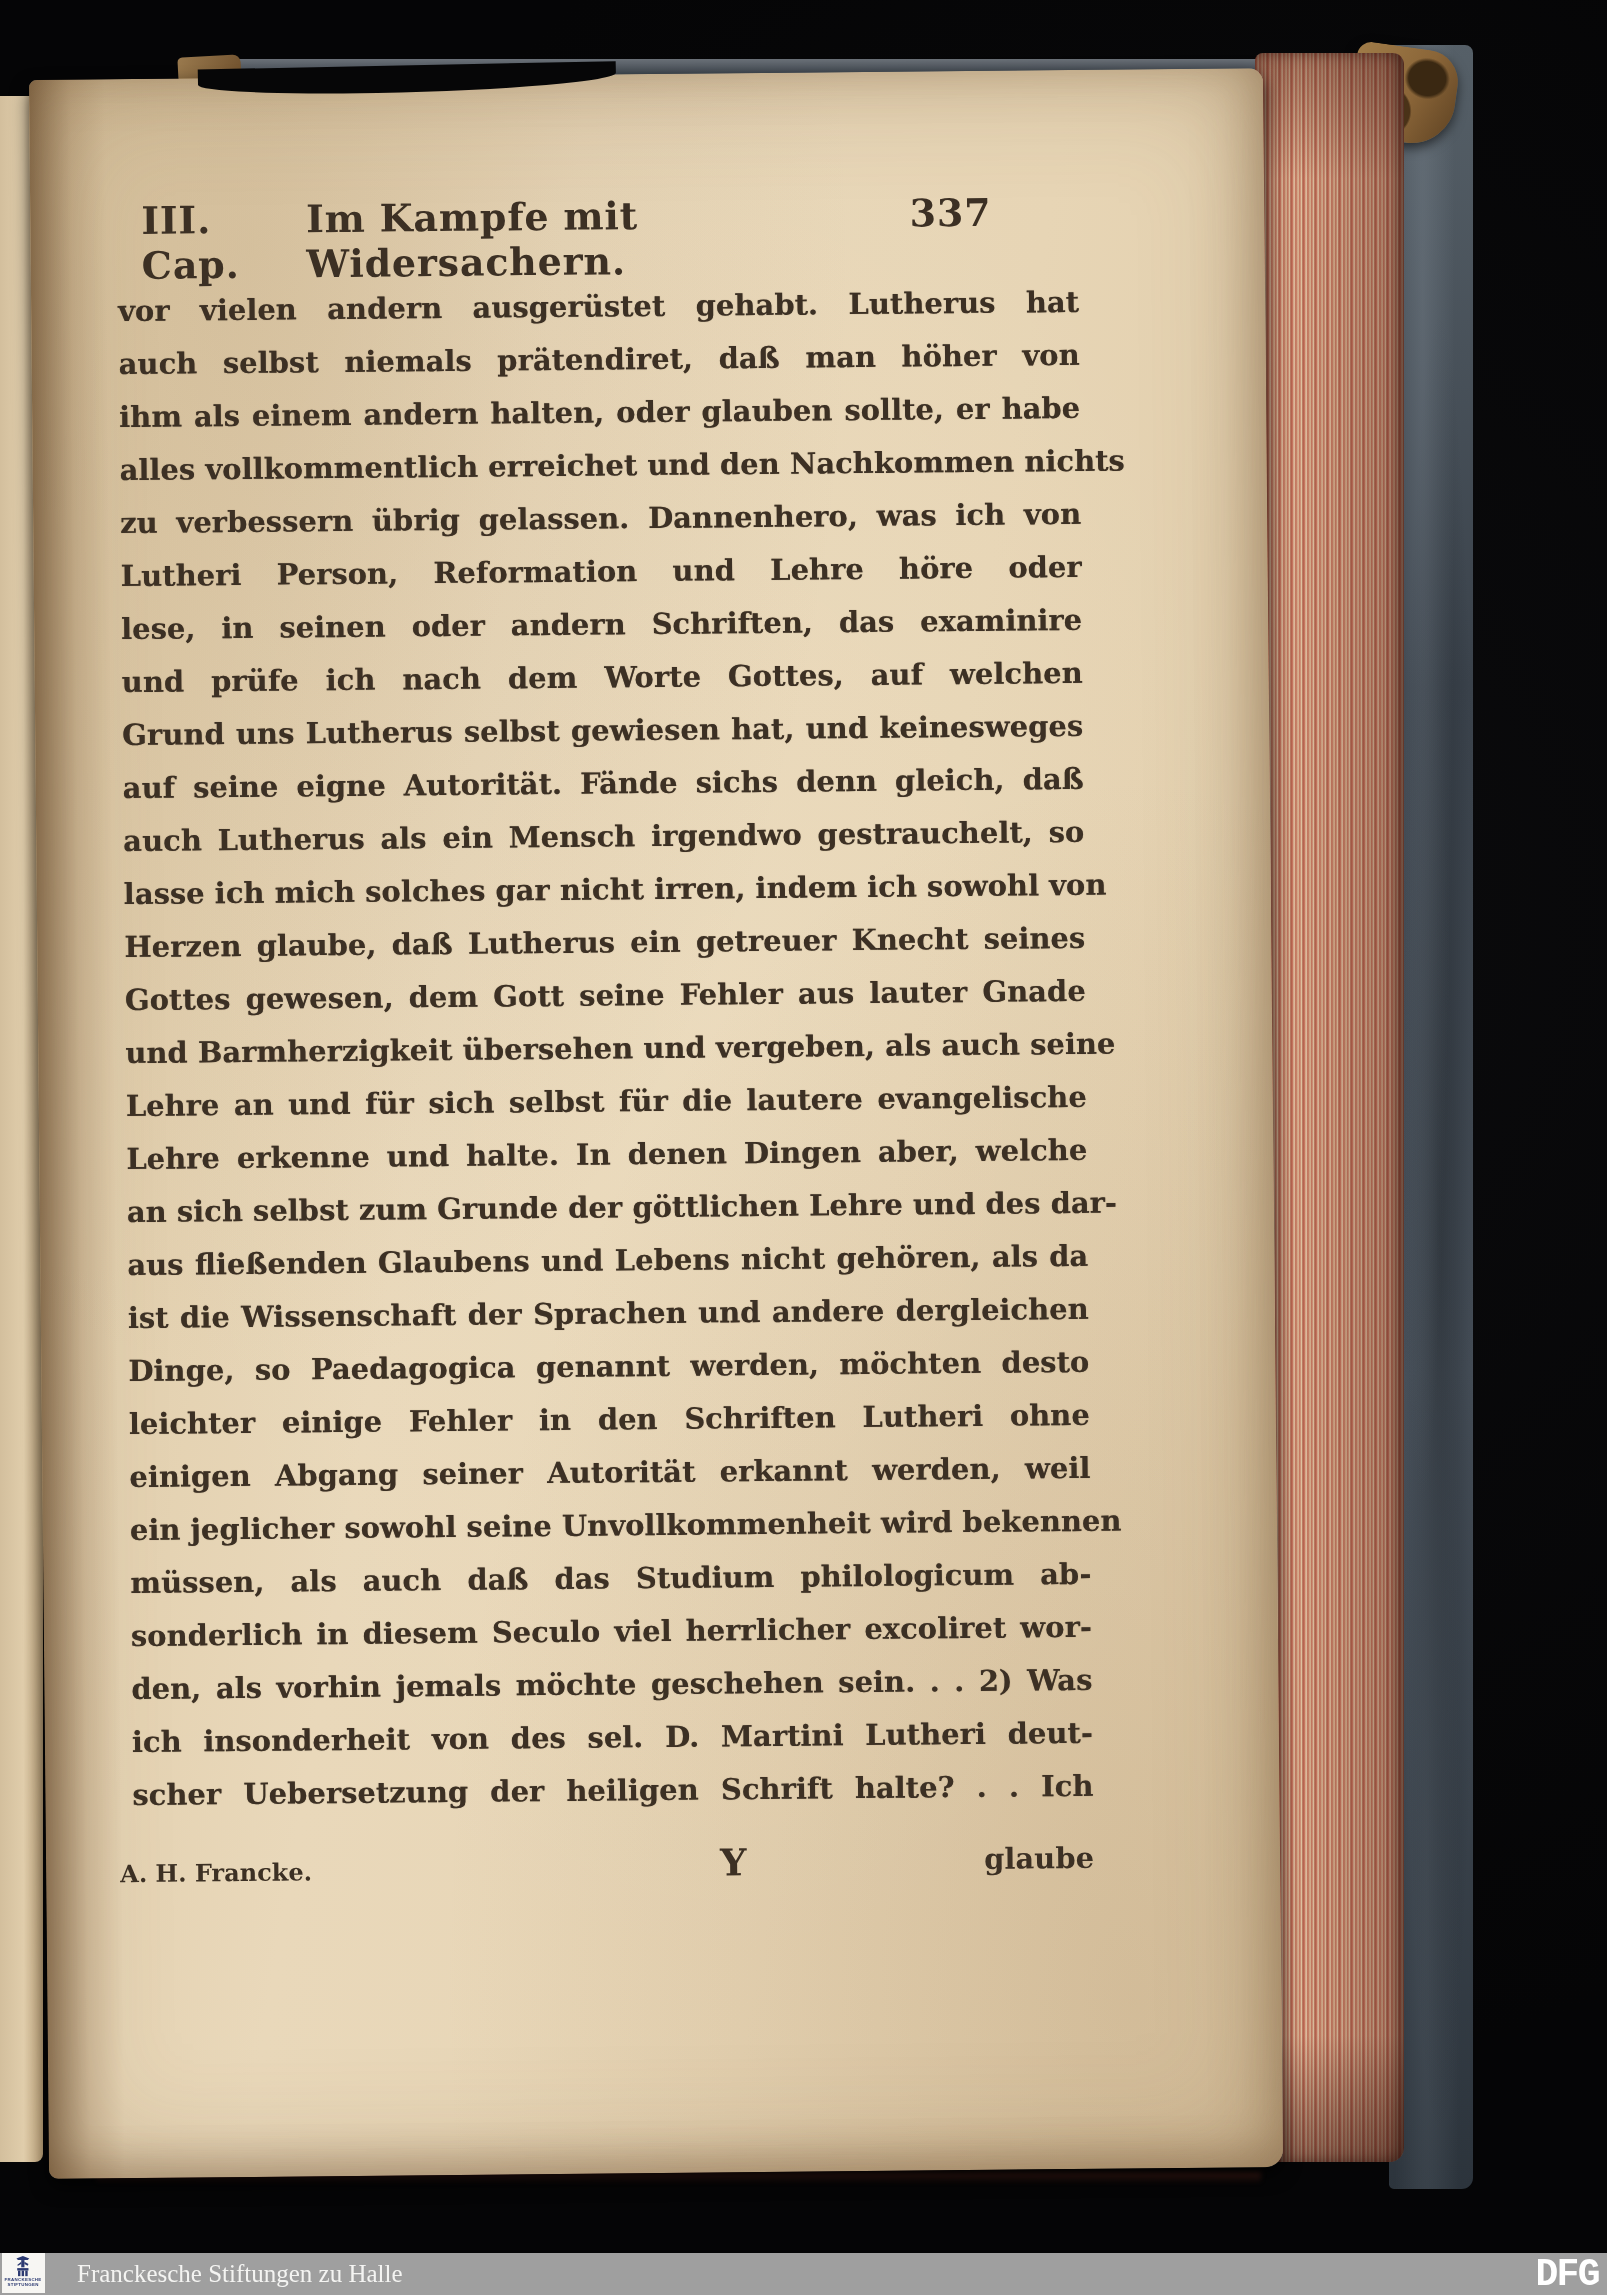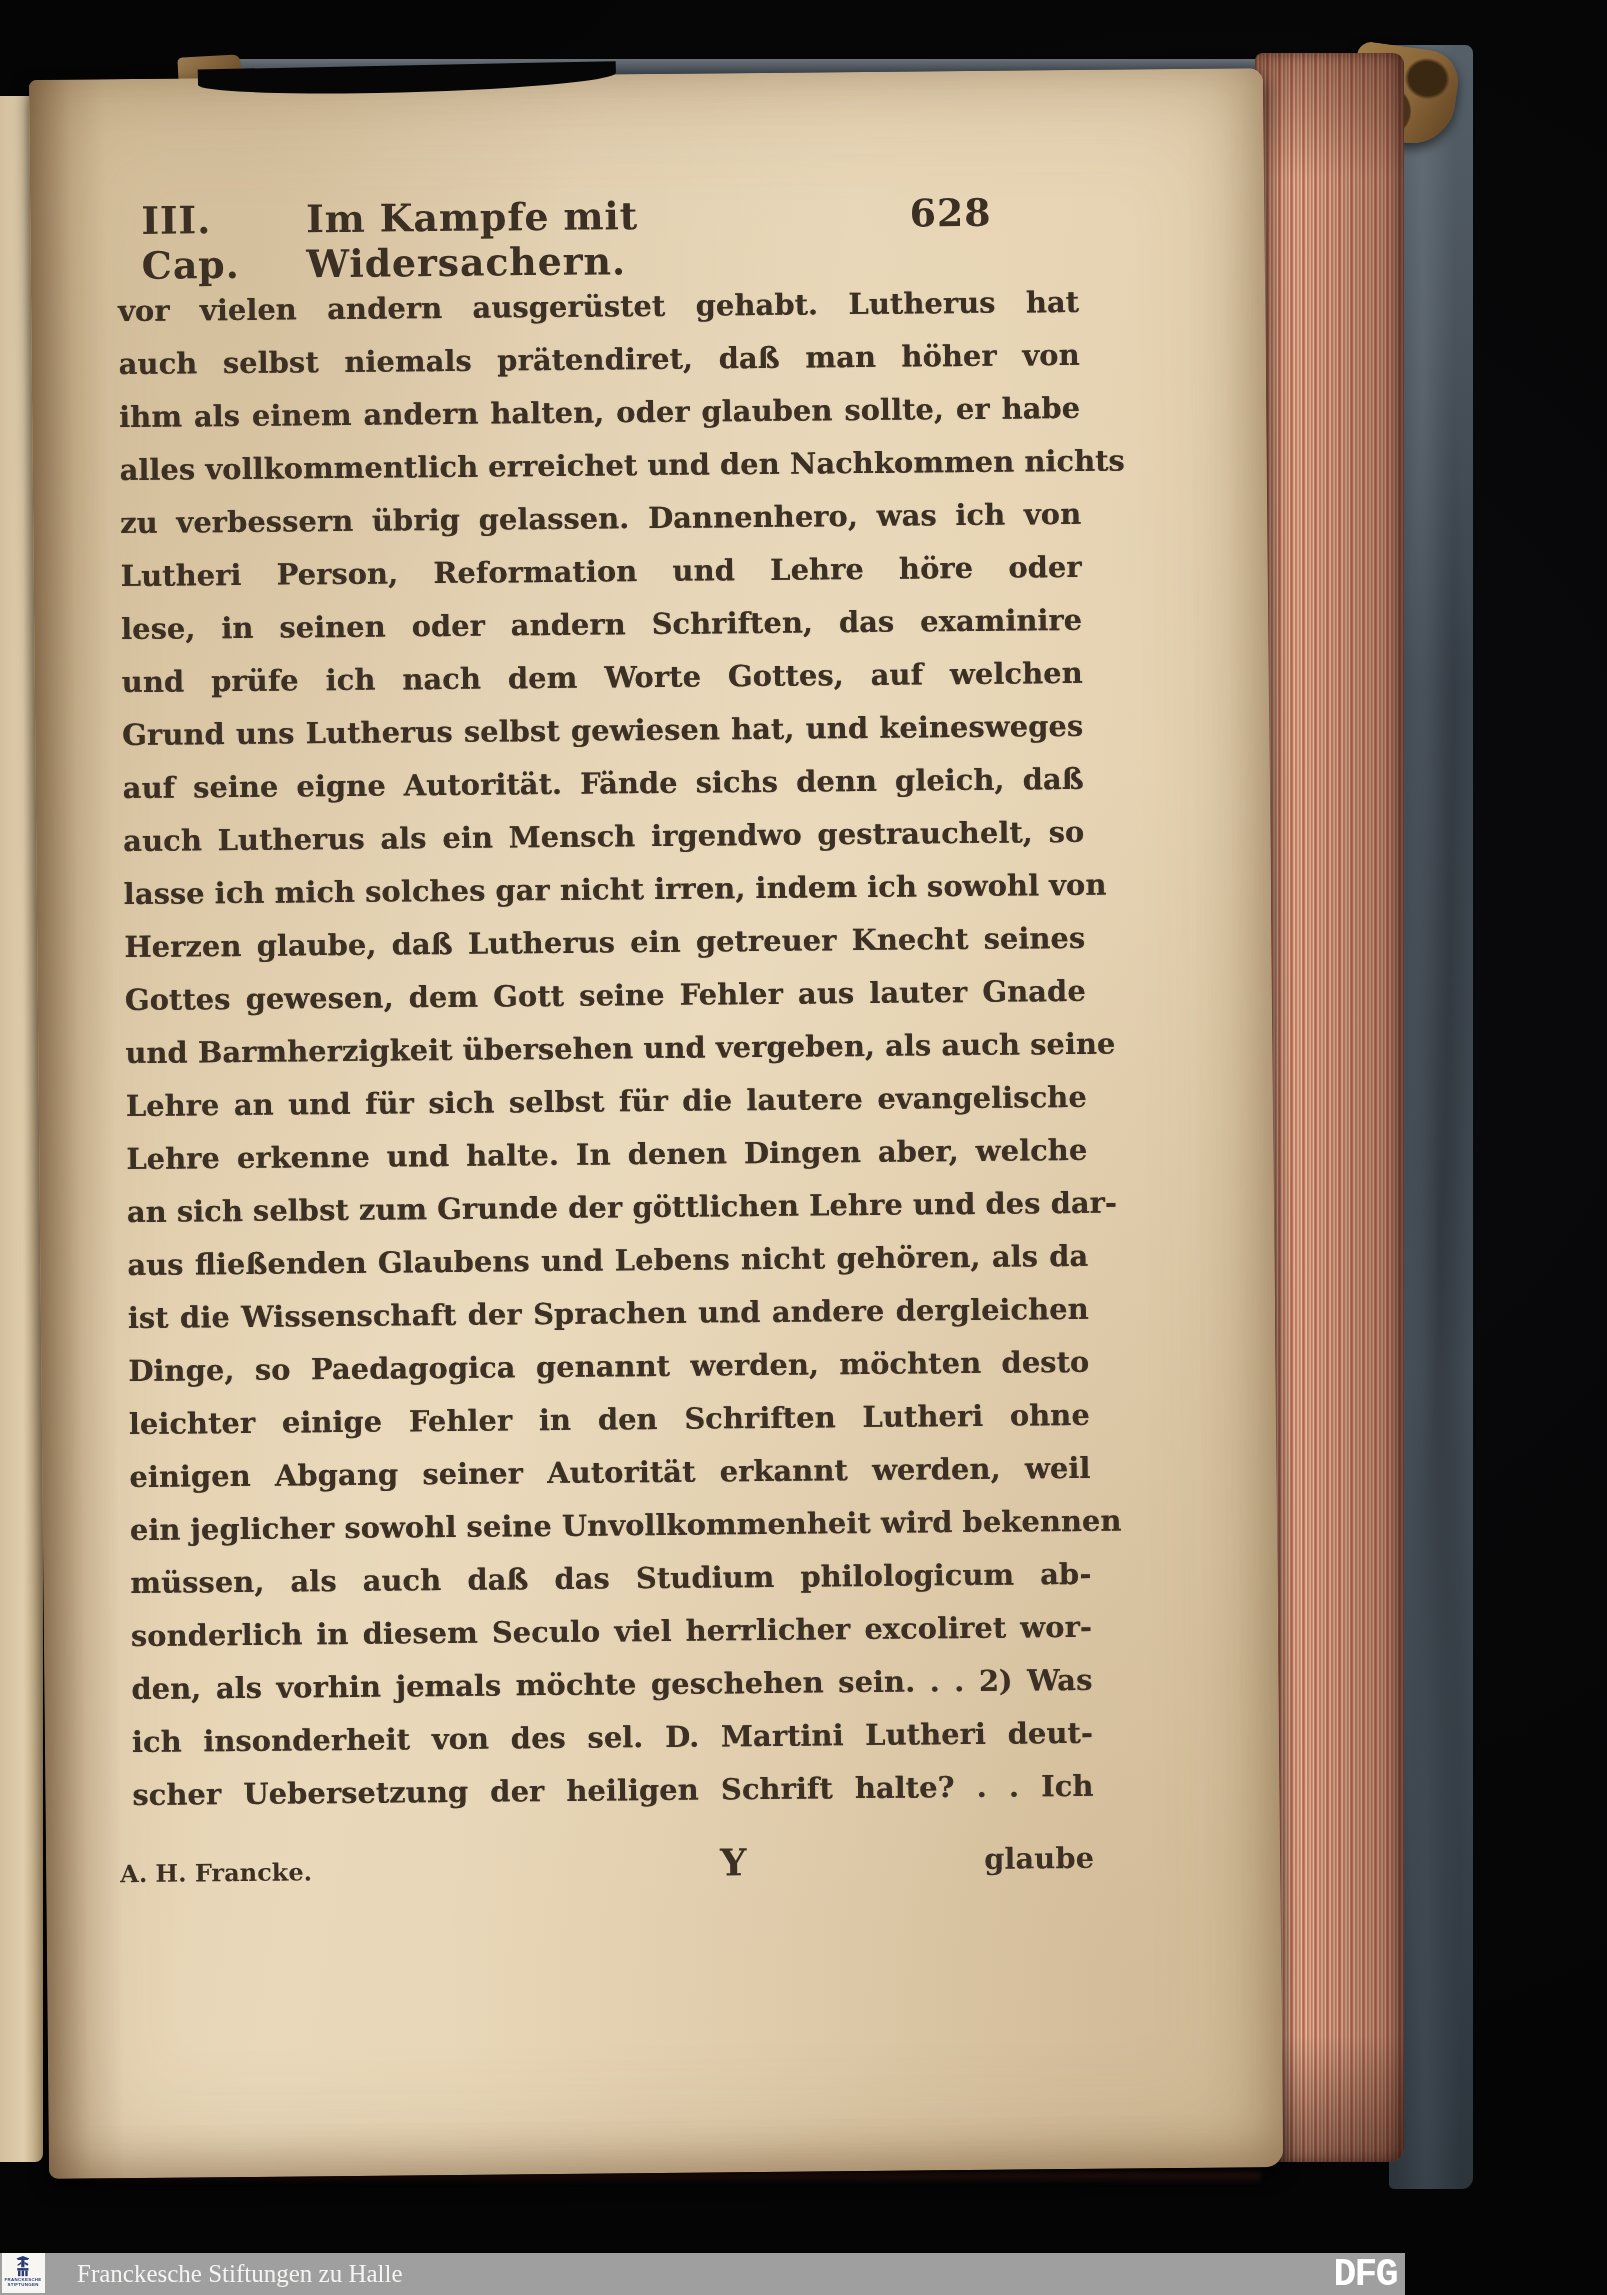--- a/index.html
+++ b/index.html
@@ -62,21 +62,21 @@
   .textblock{position:absolute;left:87px;top:206px;width:961px;}
   .bodyline{font-size:29px;font-weight:bold;line-height:53px;height:53px;letter-spacing:0;
     text-align:justify;text-align-last:justify;white-space:nowrap;overflow:visible;
     text-shadow:0 0 0.8px rgba(60,45,30,.55);}
   .pagefoot{position:absolute;left:0;top:1765px;width:1234px;height:56px;}
   .sig{position:absolute;left:74px;top:14.5px;font-size:24px;font-weight:bold;}
   .gather{position:absolute;left:674px;top:1.6px;font-size:37px;font-weight:bold;}
   .catch{position:absolute;right:186px;top:6.4px;font-size:29px;font-weight:bold;}
 
   
-  .viewer-bar{position:absolute;left:0;bottom:0;width:1405px;height:42px;background:#9f9f9f;margin-top:6px;}
+  .viewer-bar{position:absolute;left:0;bottom:0;width:1607px;height:42px;background:#9f9f9f;margin-top:6px;}
   .logo-box{position:absolute;left:1.6px;bottom:1.6px;width:43px;height:40px;background:#f7f6f3;
     display:flex;flex-direction:column;align-items:center;justify-content:flex-start;padding-top:2.4px;box-sizing:border-box;}
   .logo-glyph{width:17.7px;height:21px;}
   .logo-text{display:flex;flex-direction:column;align-items:center;line-height:4.8px;margin-top:1.6px;}
   .logo-text span{font-family:"Liberation Sans",sans-serif;font-size:4.4px;letter-spacing:0.3px;
     color:#2c3a72;font-weight:bold;}
   .provider{position:absolute;left:77px;top:0;height:42px;line-height:42px;
     font-family:"Liberation Serif",serif;font-size:25px;color:#f4f4f2;}
   .dfg{position:absolute;right:8px;top:0;height:42px;line-height:43px;
     font-family:Liberation Mono, monospace;font-size:38px;font-weight:bold;color:#ffffff;letter-spacing:-1.6px;
@@ -92,21 +92,21 @@
   <div class="cover"></div>
   <div class="corner-damage"></div>
   <div class="fore-edge"></div>
   <div class="left-sliver"></div>
   <div class="page-under-shadow"></div>
 
   <div class="page">
     <div class="header ink">
       <span>III. Cap.</span>
       <span>Im Kampfe mit Widersachern.</span>
-      <span>628</span>
+      <span>337</span>
     </div>
 
     <div class="textblock ink">
         <div class="bodyline">vor vielen andern ausgerüstet gehabt. Lutherus hat</div>
         <div class="bodyline">auch selbst niemals prätendiret, daß man höher von</div>
         <div class="bodyline">ihm als einem andern halten, oder glauben sollte, er habe</div>
         <div class="bodyline">alles vollkommentlich erreichet und den Nachkommen nichts</div>
         <div class="bodyline">zu verbessern übrig gelassen. Dannenhero, was ich von</div>
         <div class="bodyline">Lutheri Person, Reformation und Lehre höre oder</div>
         <div class="bodyline">lese, in seinen oder andern Schriften, das examinire</div>

